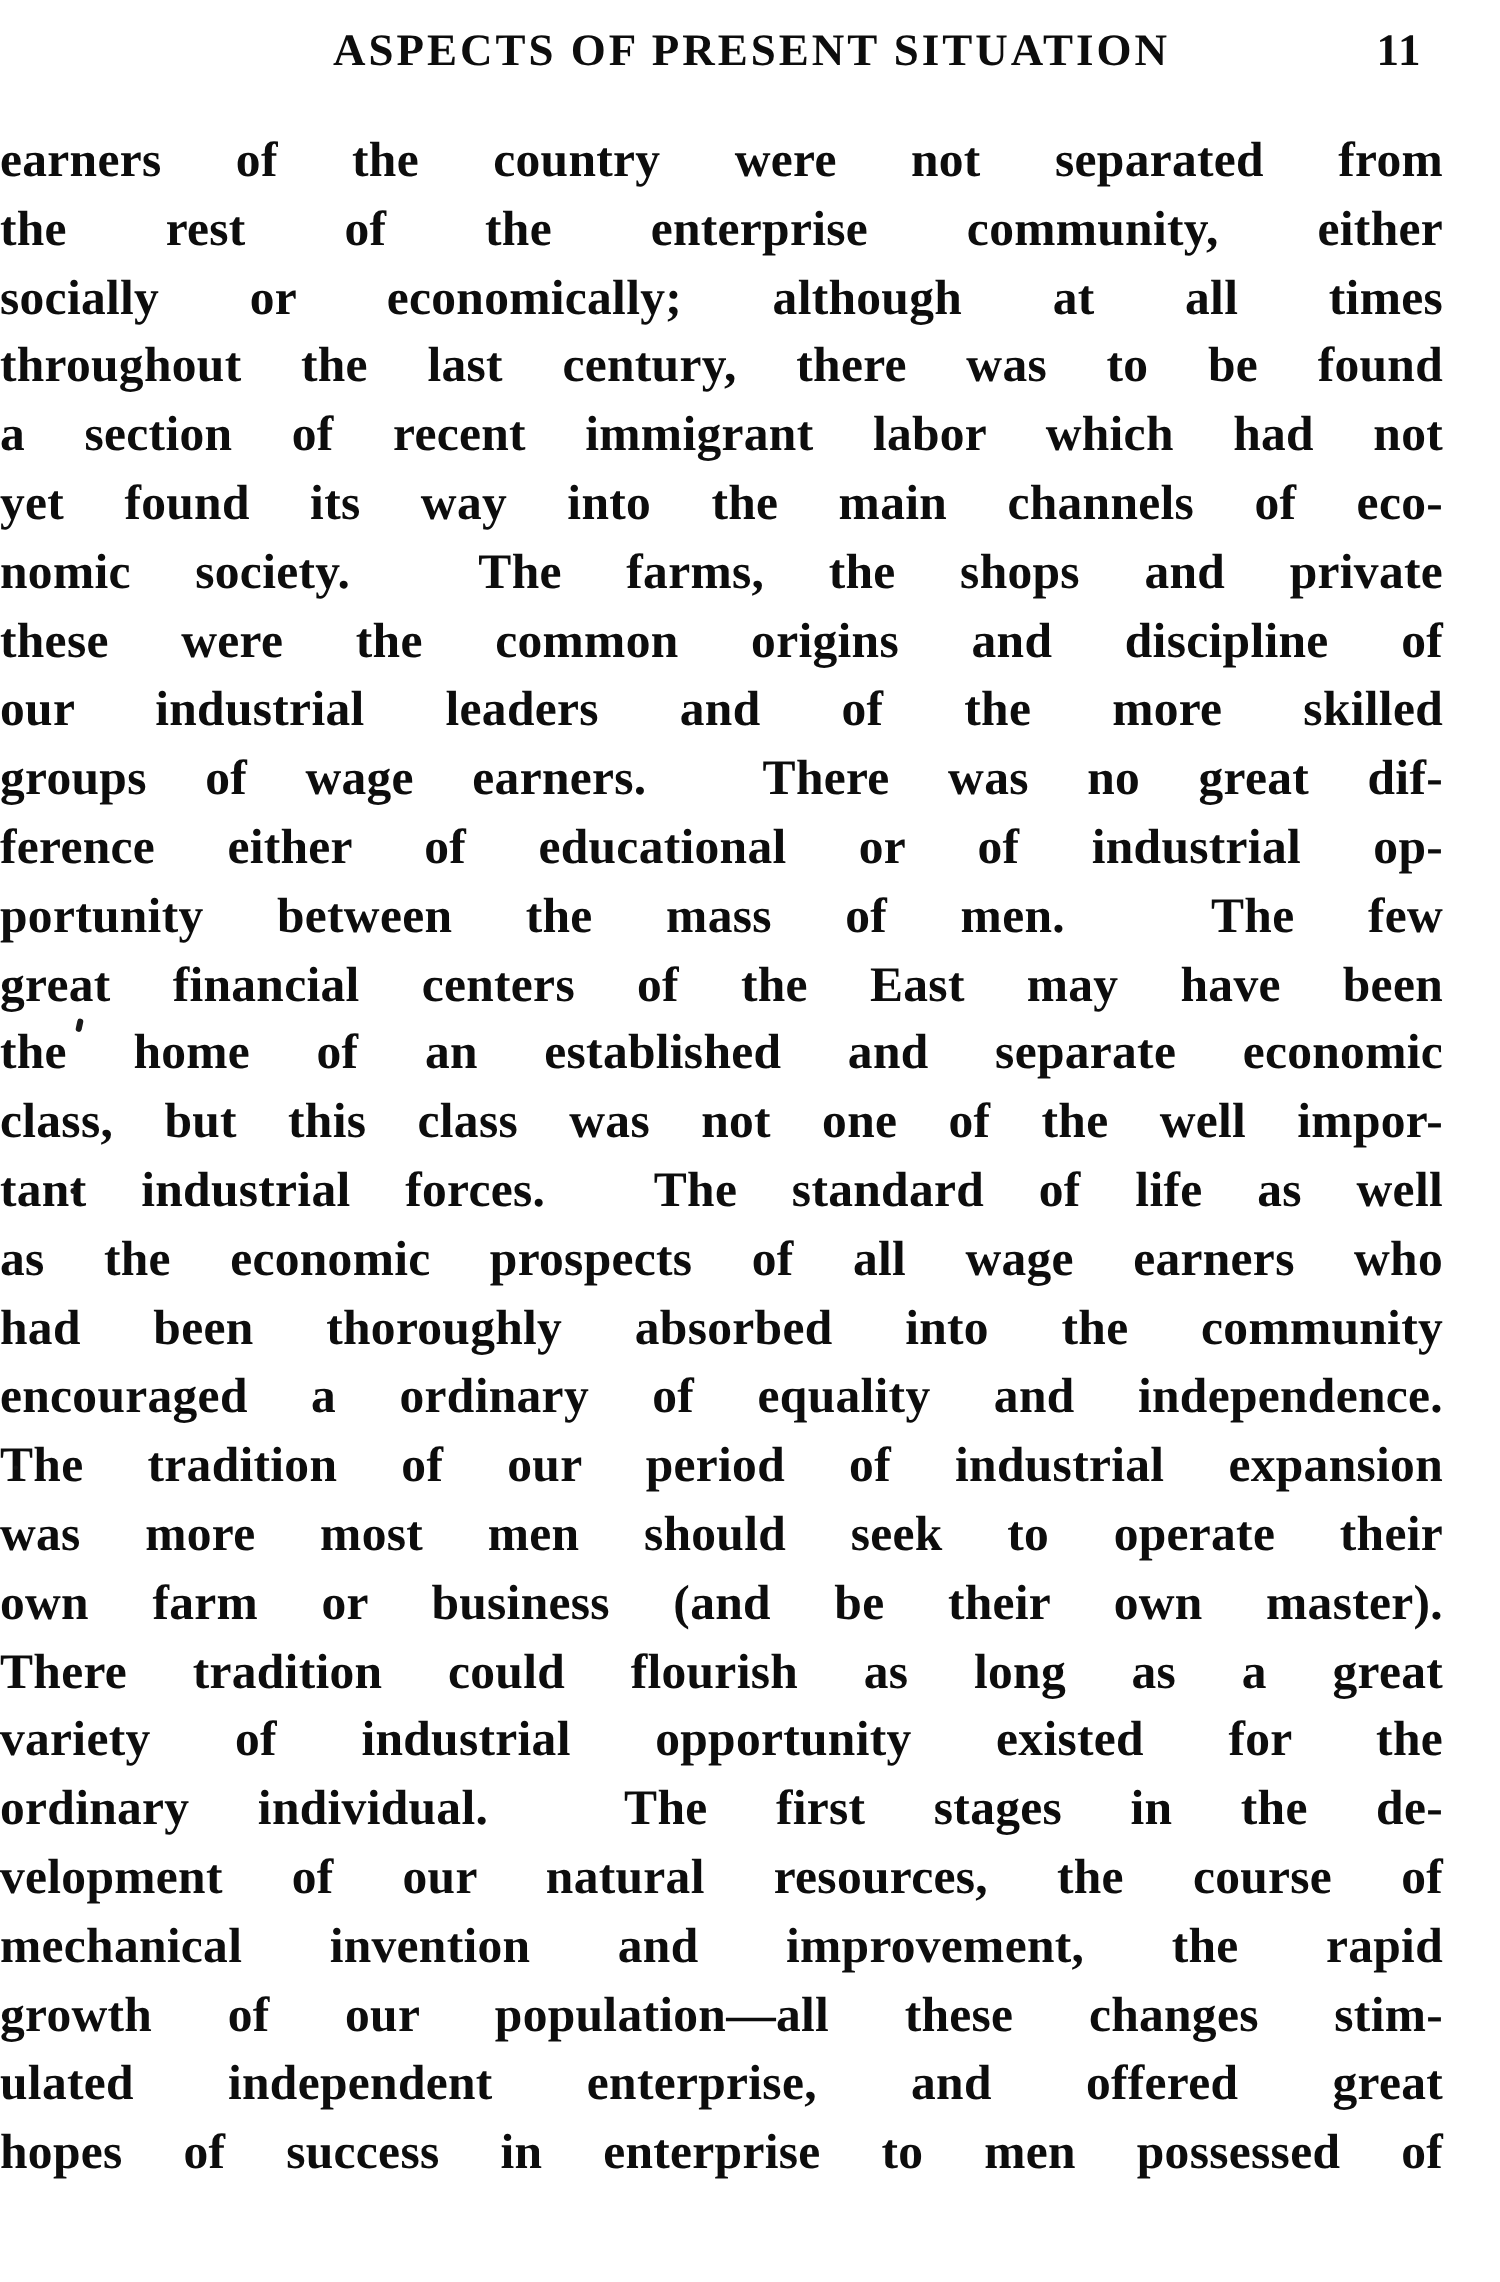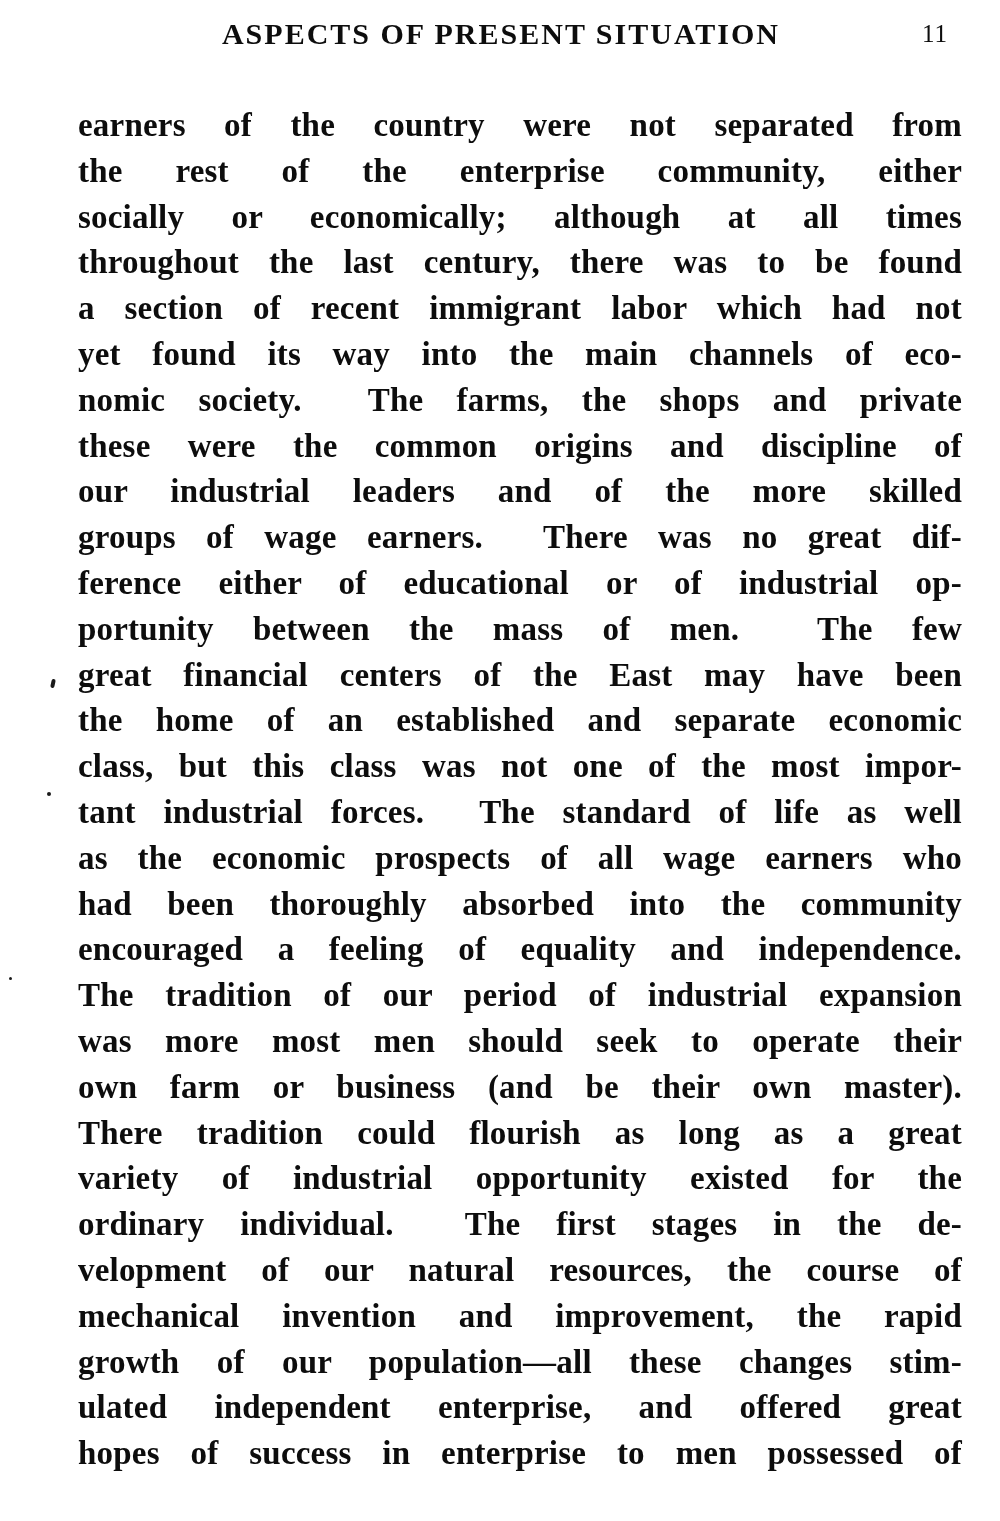--- a/index.html
+++ b/index.html
@@ -30,28 +30,27 @@
     font-weight: bold;
     font-size: 30px;
     line-height: 40px;
     letter-spacing: 2px;
     white-space: nowrap;
   }
   .page-num {
     position: absolute;
     right: 52px;
     top: 0;
-    font-weight: normal;
-    font-size: 25px;
+    font-weight: bold;
+    font-size: 30px;
     line-height: 40px;
     letter-spacing: 1px;
   }
   .body-text {
-    margin-top: 49px;
-    padding-left: 78px;
+    margin-top: 31px;
     padding-right: 38px;
   }
   .line {
     font-size: 33px;
     font-weight: bold;
     line-height: 45.8px;
     text-align: justify;
     text-align-last: justify;
     white-space: pre-wrap;
     letter-spacing: 0.2px;
@@ -86,25 +85,25 @@
       <div class="line">a section of recent immigrant labor which had not</div>
       <div class="line">yet found its way into the main channels of eco-</div>
       <div class="line">nomic society.  The farms, the shops and private</div>
       <div class="line">these were the common origins and discipline of</div>
       <div class="line">our industrial leaders and of the more skilled</div>
       <div class="line">groups of wage earners.  There was no great dif-</div>
       <div class="line">ference either of educational or of industrial op-</div>
       <div class="line">portunity between the mass of men.  The few</div>
       <div class="line">great financial centers of the East may have been</div>
       <div class="line">the home of an established and separate economic</div>
-      <div class="line">class, but this class was not one of the most impor-</div>
+      <div class="line">class, but this class was not one of the well impor-</div>
       <div class="line">tant industrial forces.  The standard of life as well</div>
       <div class="line">as the economic prospects of all wage earners who</div>
       <div class="line">had been thoroughly absorbed into the community</div>
-      <div class="line">encouraged a feeling of equality and independence.</div>
+      <div class="line">encouraged a ordinary of equality and independence.</div>
       <div class="line">The tradition of our period of industrial expansion</div>
       <div class="line">was more most men should seek to operate their</div>
       <div class="line">own farm or business (and be their own master).</div>
       <div class="line">There tradition could flourish as long as a great</div>
       <div class="line">variety of industrial opportunity existed for the</div>
       <div class="line">ordinary individual.  The first stages in the de-</div>
       <div class="line">velopment of our natural resources, the course of</div>
       <div class="line">mechanical invention and improvement, the rapid</div>
       <div class="line">growth of our population—all these changes stim-</div>
       <div class="line">ulated independent enterprise, and offered great</div>

